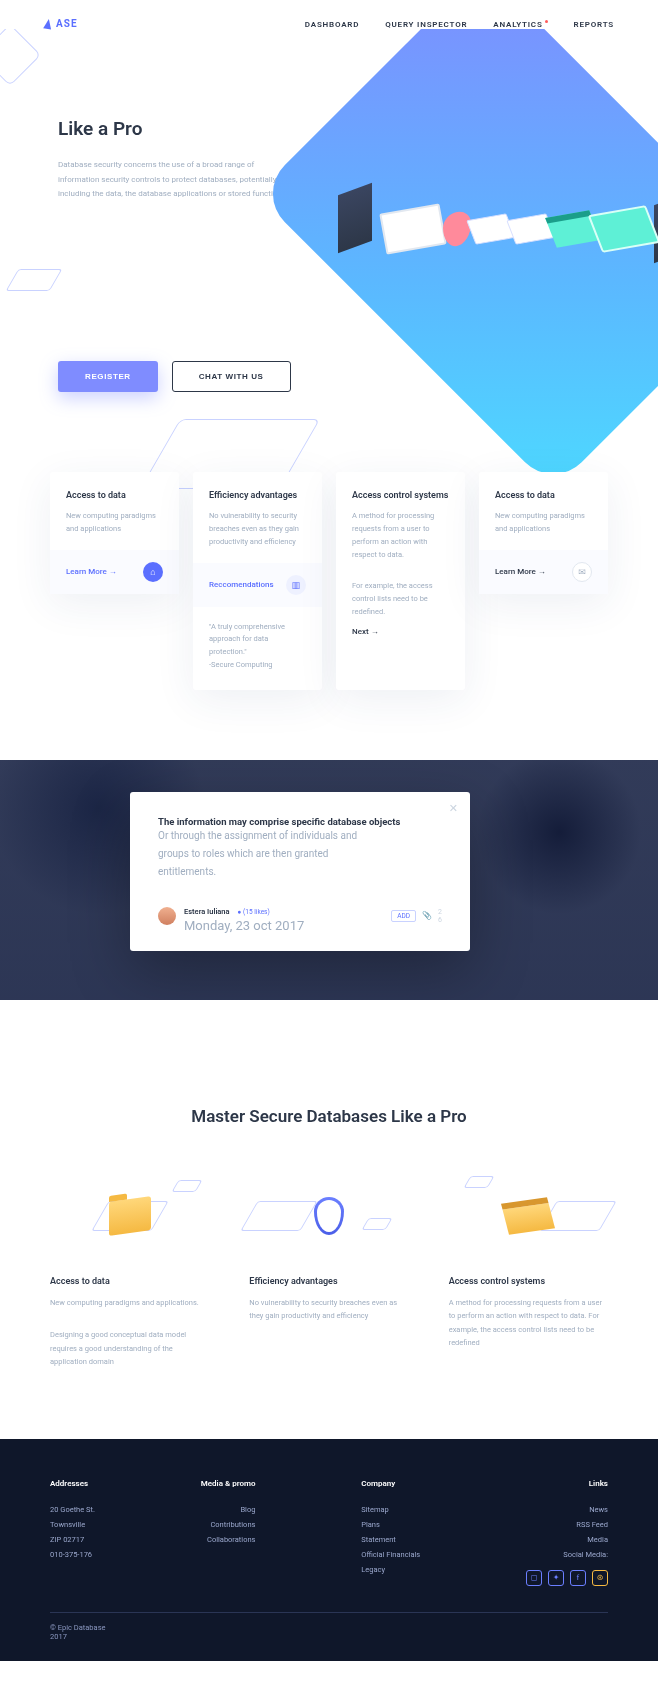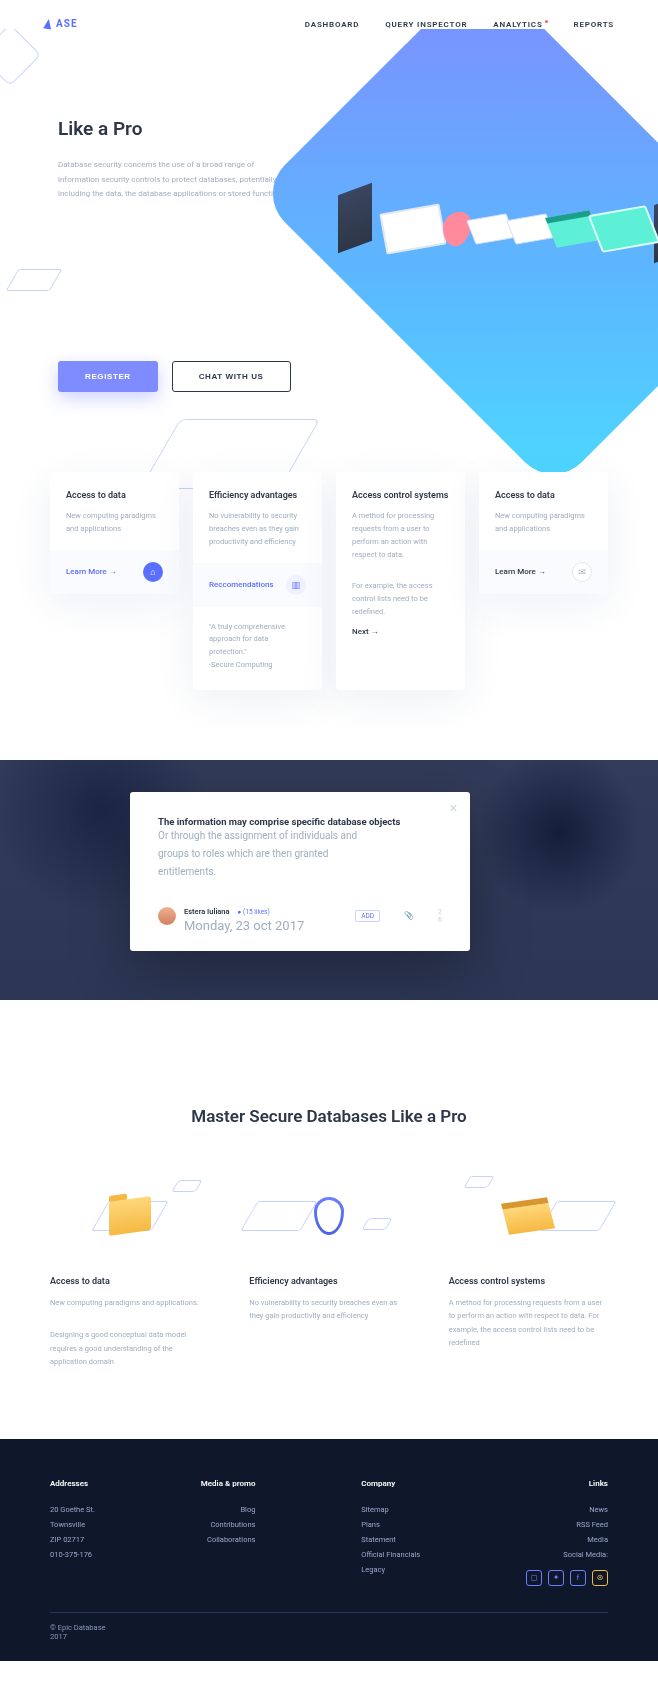--- a/index.html
+++ b/index.html
@@ -57,21 +57,21 @@
 .band-bg{position:absolute;inset:0;background:linear-gradient(0deg,rgba(28,38,70,.85),rgba(28,38,70,.85)),radial-gradient(circle at 15% 20%,#8fa5c9 0,transparent 18%),radial-gradient(circle at 85% 30%,#6b7fa8 0,transparent 14%),linear-gradient(#cdd6e8,#b9c5de);background-blend-mode:multiply}
 .testi{position:absolute;left:130px;top:32px;width:340px;background:#fff;border-radius:3px;box-shadow:0 20px 60px rgba(0,0,0,.3);padding:24px 28px 18px 28px}
 .testi .close{position:absolute;right:12px;top:10px;color:#cbd5e0;font-size:11px;cursor:pointer}
 .testi h4{font-size:9.5px;font-weight:700;color:#2d3748;margin-bottom:0}
 .testi .body{font-size:10px;line-height:1.8;color:#a0aec0;max-width:220px}
 .testi .meta{display:flex;align-items:center;gap:8px;margin-top:18px}
 .avatar{width:18px;height:18px;border-radius:50%;background:linear-gradient(#f0b090,#d08060)}
 .meta-text .name{font-size:7.5px;font-weight:600;color:#2d3748}
 .meta-text .date{font-size:13px;color:#a0aec0}
 .meta-text .badge{font-size:6.5px;color:#5b6fff;margin-left:4px}
-.testi .actions{margin-left:auto;display:flex;align-items:center;gap:24px}
+.testi .actions{margin-left:auto;display:flex;align-items:center;gap:6px}
 .tag{font-size:6.5px;color:#5b6fff;border:1px solid #c9d2ff;border-radius:2px;padding:1px 5px}
 .attach{font-size:8px;color:#cbd5e0}
 .count{font-size:7px;color:#cbd5e0}
 
 
 .features{padding:106px 50px 70px 50px;text-align:center}
 .features h2{font-size:17px;font-weight:600;color:#2d3748;margin-bottom:50px}
 .feat-row{display:flex;gap:40px;text-align:left}
 .feat{flex:1}
 .feat .ill{height:80px;display:flex;align-items:center;justify-content:center;margin-bottom:20px;position:relative}

